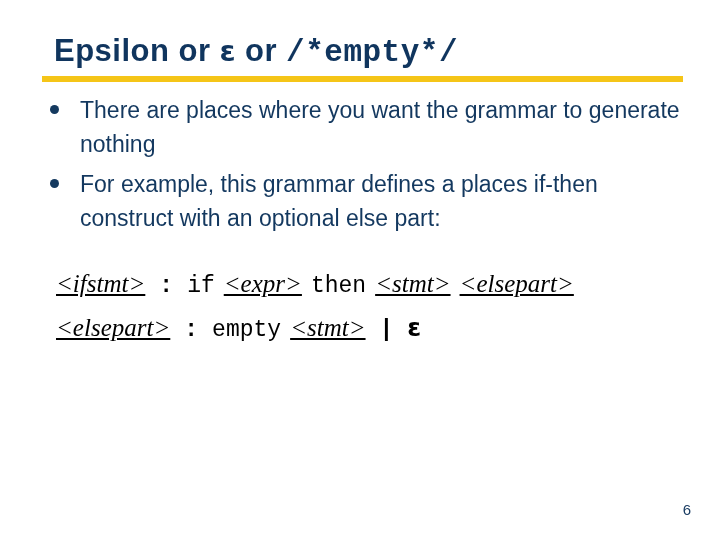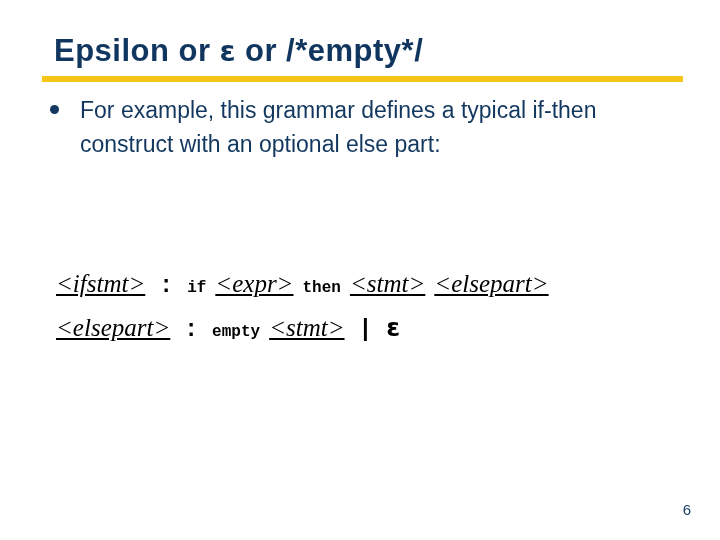--- a/index.html
+++ b/index.html
@@ -41,20 +41,21 @@
     margin: 0;
   }
   .slide-title .tl-word { margin-right: 9px; }
   .slide-title .tl-eps {
     font-family: "DejaVu Sans", sans-serif;
     font-weight: bold;
     font-size: 29px;
   }
   .slide-title .tl-empty {
     font-weight: bold;
+    font-family: Liberation Mono, monospace;
   }
 
   .title-rule {
     position: absolute;
     left: 42px;
     top: 76px;
     width: 641px;
     height: 6px;
     background: #f5c518;
   }
@@ -103,22 +104,22 @@
   }
   .g-nt {
     font-family: "Liberation Serif", serif;
     font-style: italic;
     font-size: 25px;
     color: #000000;
     text-decoration: underline;
   }
   .g-term {
     font-family: "Liberation Mono", monospace;
-    font-weight: bold;
-    font-size: 16px;
+    font-weight: normal;
+    font-size: 23px;
     color: #000000;
   }
   .g-punc {
     font-family: "Liberation Mono", monospace;
     font-weight: bold;
     font-size: 23px;
     color: #000000;
   }
   .g-eps {
     font-family: "DejaVu Sans", sans-serif;
@@ -146,21 +147,25 @@
 
   <div class="title-block">
     <h1 class="slide-title"><span class="tl-word">Epsilon</span><span class="tl-word">or</span><span class="tl-word tl-eps">ε</span><span class="tl-word">or</span><span class="tl-word tl-empty">/*empty*/</span></h1>
   </div>
 
   <div class="title-rule"></div>
 
   <div class="bullets">
     <div class="bullet-item">
       <span class="bullet-marker"></span>
-      <span class="bullet-text">For example, this grammar defines a typical if-then construct with an optional else part:</span>
+      <span class="bullet-text">There are places where you want the grammar to generate nothing</span>
+    </div>
+    <div class="bullet-item">
+      <span class="bullet-marker"></span>
+      <span class="bullet-text">For example, this grammar defines a places if-then construct with an optional else part:</span>
     </div>
   </div>
 
   <div class="grammar">
 
     <div class="grammar-line"><span class="g-nt">&lt;ifstmt&gt;</span><span class="g-sp-wide"></span><span class="g-punc">:</span><span class="g-sp-wide"></span><span class="g-term">if</span><span class="g-sp"></span><span class="g-nt">&lt;expr&gt;</span><span class="g-sp"></span><span class="g-term">then</span><span class="g-sp"></span><span class="g-nt">&lt;stmt&gt;</span><span class="g-sp"></span><span class="g-nt">&lt;elsepart&gt;</span></div>
 
     <div class="grammar-line"><span class="g-nt">&lt;elsepart&gt;</span><span class="g-sp-wide"></span><span class="g-punc">:</span><span class="g-sp-wide"></span><span class="g-term">empty</span><span class="g-sp"></span><span class="g-nt">&lt;stmt&gt;</span><span class="g-sp-wide"></span><span class="g-punc">|</span><span class="g-sp-wide"></span><span class="g-eps">ε</span></div>
 
   </div>

